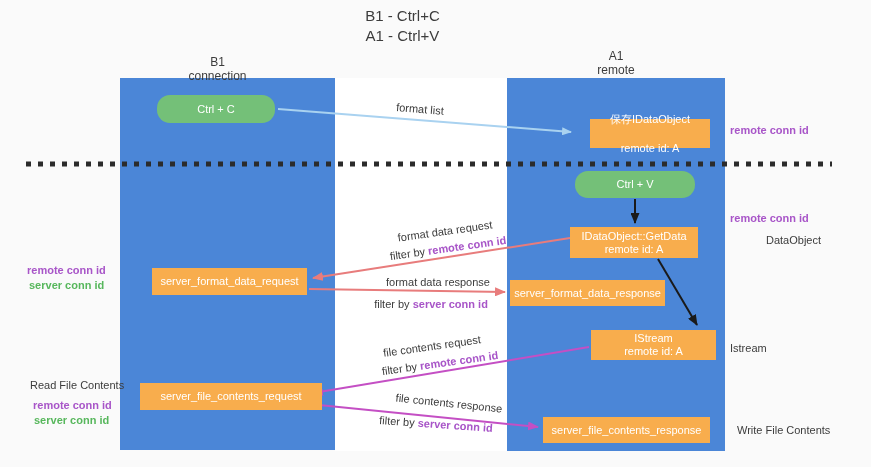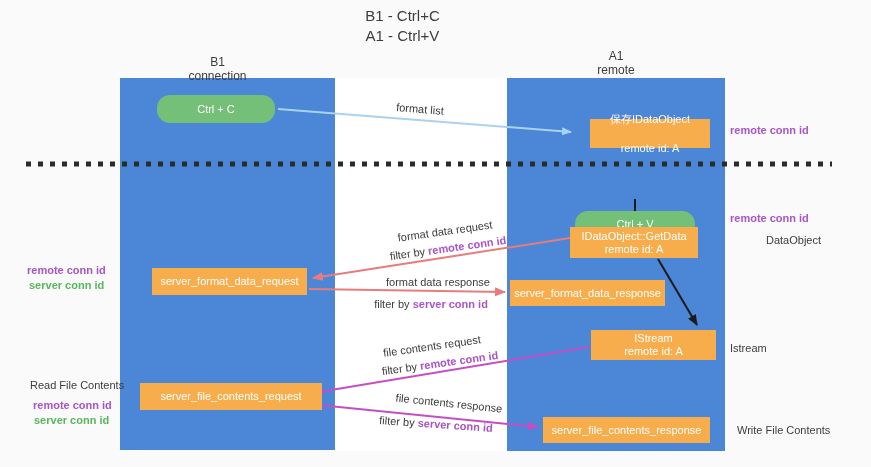--- a/index.html
+++ b/index.html
@@ -80,21 +80,21 @@
 
   <div class="box green" style="left:157px;top:95px;width:118px;height:28px;">
     <span>Ctrl + C</span>
   </div>
 
   <div class="box orange" style="left:590px;top:119px;width:120px;height:29px;gap:16px;">
     <span>保存IDataObject</span>
     <span>remote id: A</span>
   </div>
 
-  <div class="box green" style="left:575px;top:171px;width:120px;height:27px;margin-top:40px;">
+  <div class="box green" style="left:575px;top:171px;width:120px;height:27px;">
     <span>Ctrl + V</span>
   </div>
 
   <div class="box orange" style="left:570px;top:227px;width:128px;height:31px;">
     <span>IDataObject::GetData</span>
     <span>remote id: A</span>
   </div>
 
   <div class="box orange" style="left:510px;top:280px;width:155px;height:26px;">
     <span>server_format_data_response</span>

